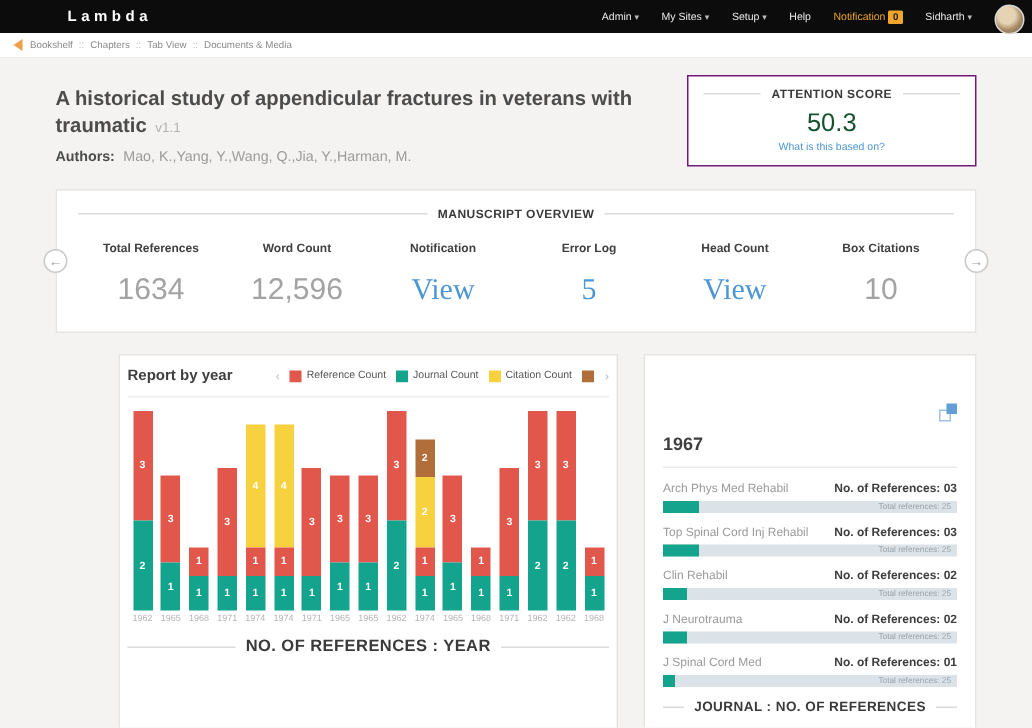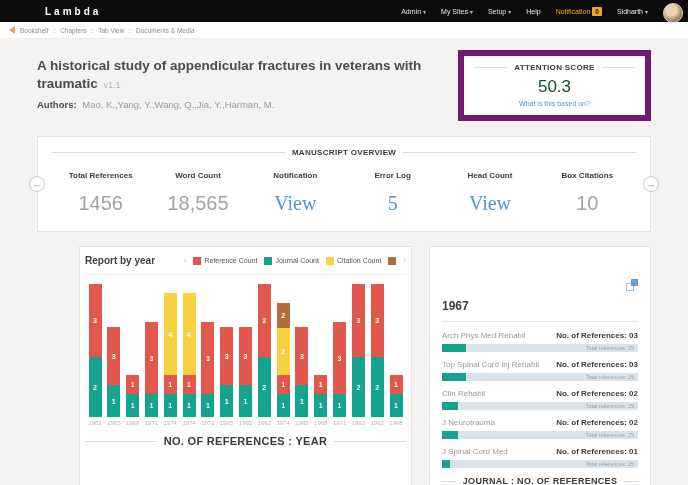--- a/index.html
+++ b/index.html
@@ -28,21 +28,21 @@
   
   .content { padding:11px 37px 0 37px; }
 
   .header-row { display:flex; justify-content:space-between; align-items:flex-start; }
   .title-block { width:412px; padding-top:7px; }
   .page-title { font-size:13.5px; font-weight:bold; color:#4c4c4c; line-height:1.3; }
   .page-title .version { font-size:9px; font-weight:normal; color:#b3b2b0; margin-left:2px; }
   .authors-line { margin-top:7px; font-size:9.5px; color:#9b9b9b; }
   .authors-line .authors-label { color:#4c4c4c; font-weight:bold; margin-right:3px; }
 
-  .attention-card { width:193px; background:#fff; border:6px solid #701a75; padding:7px 10px 8px; text-align:center; }
+  .attention-card { width:193px; background:#fff; border:1px solid #701a75; padding:7px 10px 8px; text-align:center; }
   .sec-h { display:flex; align-items:center; gap:7px; }
   .sec-h .ln { flex:1; height:1px; background:#dcdcda; }
   .sec-h .sec-label { font-size:8px; font-weight:bold; color:#3a3a3a; letter-spacing:.3px; white-space:nowrap; }
   .score { font-size:17px; color:#14532d; margin-top:5px; }
   .score-link { font-size:7px; color:#4e96d3; margin-top:3px; cursor:pointer; }
 
   
   .overview-wrap { position:relative; margin-top:15px; }
   .overview-card { background:#fff; border:1px solid #e5e4e2; padding:11px 14px 16px; }
   .metrics { display:flex; margin-top:14px; }
@@ -171,25 +171,25 @@
     <div class="carousel-arrow right">→</div>
     <div class="overview-card">
       <div class="sec-h">
         <span class="ln"></span>
         <span class="sec-label">MANUSCRIPT OVERVIEW</span>
         <span class="ln"></span>
       </div>
       <div class="metrics" id="metrics">
           <div class="metric">
             <div class="m-label">Total References</div>
-            <div class="m-value">1456</div>
+            <div class="m-value">1634</div>
           </div>
           <div class="metric">
             <div class="m-label">Word Count</div>
-            <div class="m-value">18,565</div>
+            <div class="m-value">12,596</div>
           </div>
           <div class="metric">
             <div class="m-label">Notification</div>
             <div class="m-value link">View</div>
           </div>
           <div class="metric">
             <div class="m-label">Error Log</div>
             <div class="m-value link">5</div>
           </div>
           <div class="metric">

